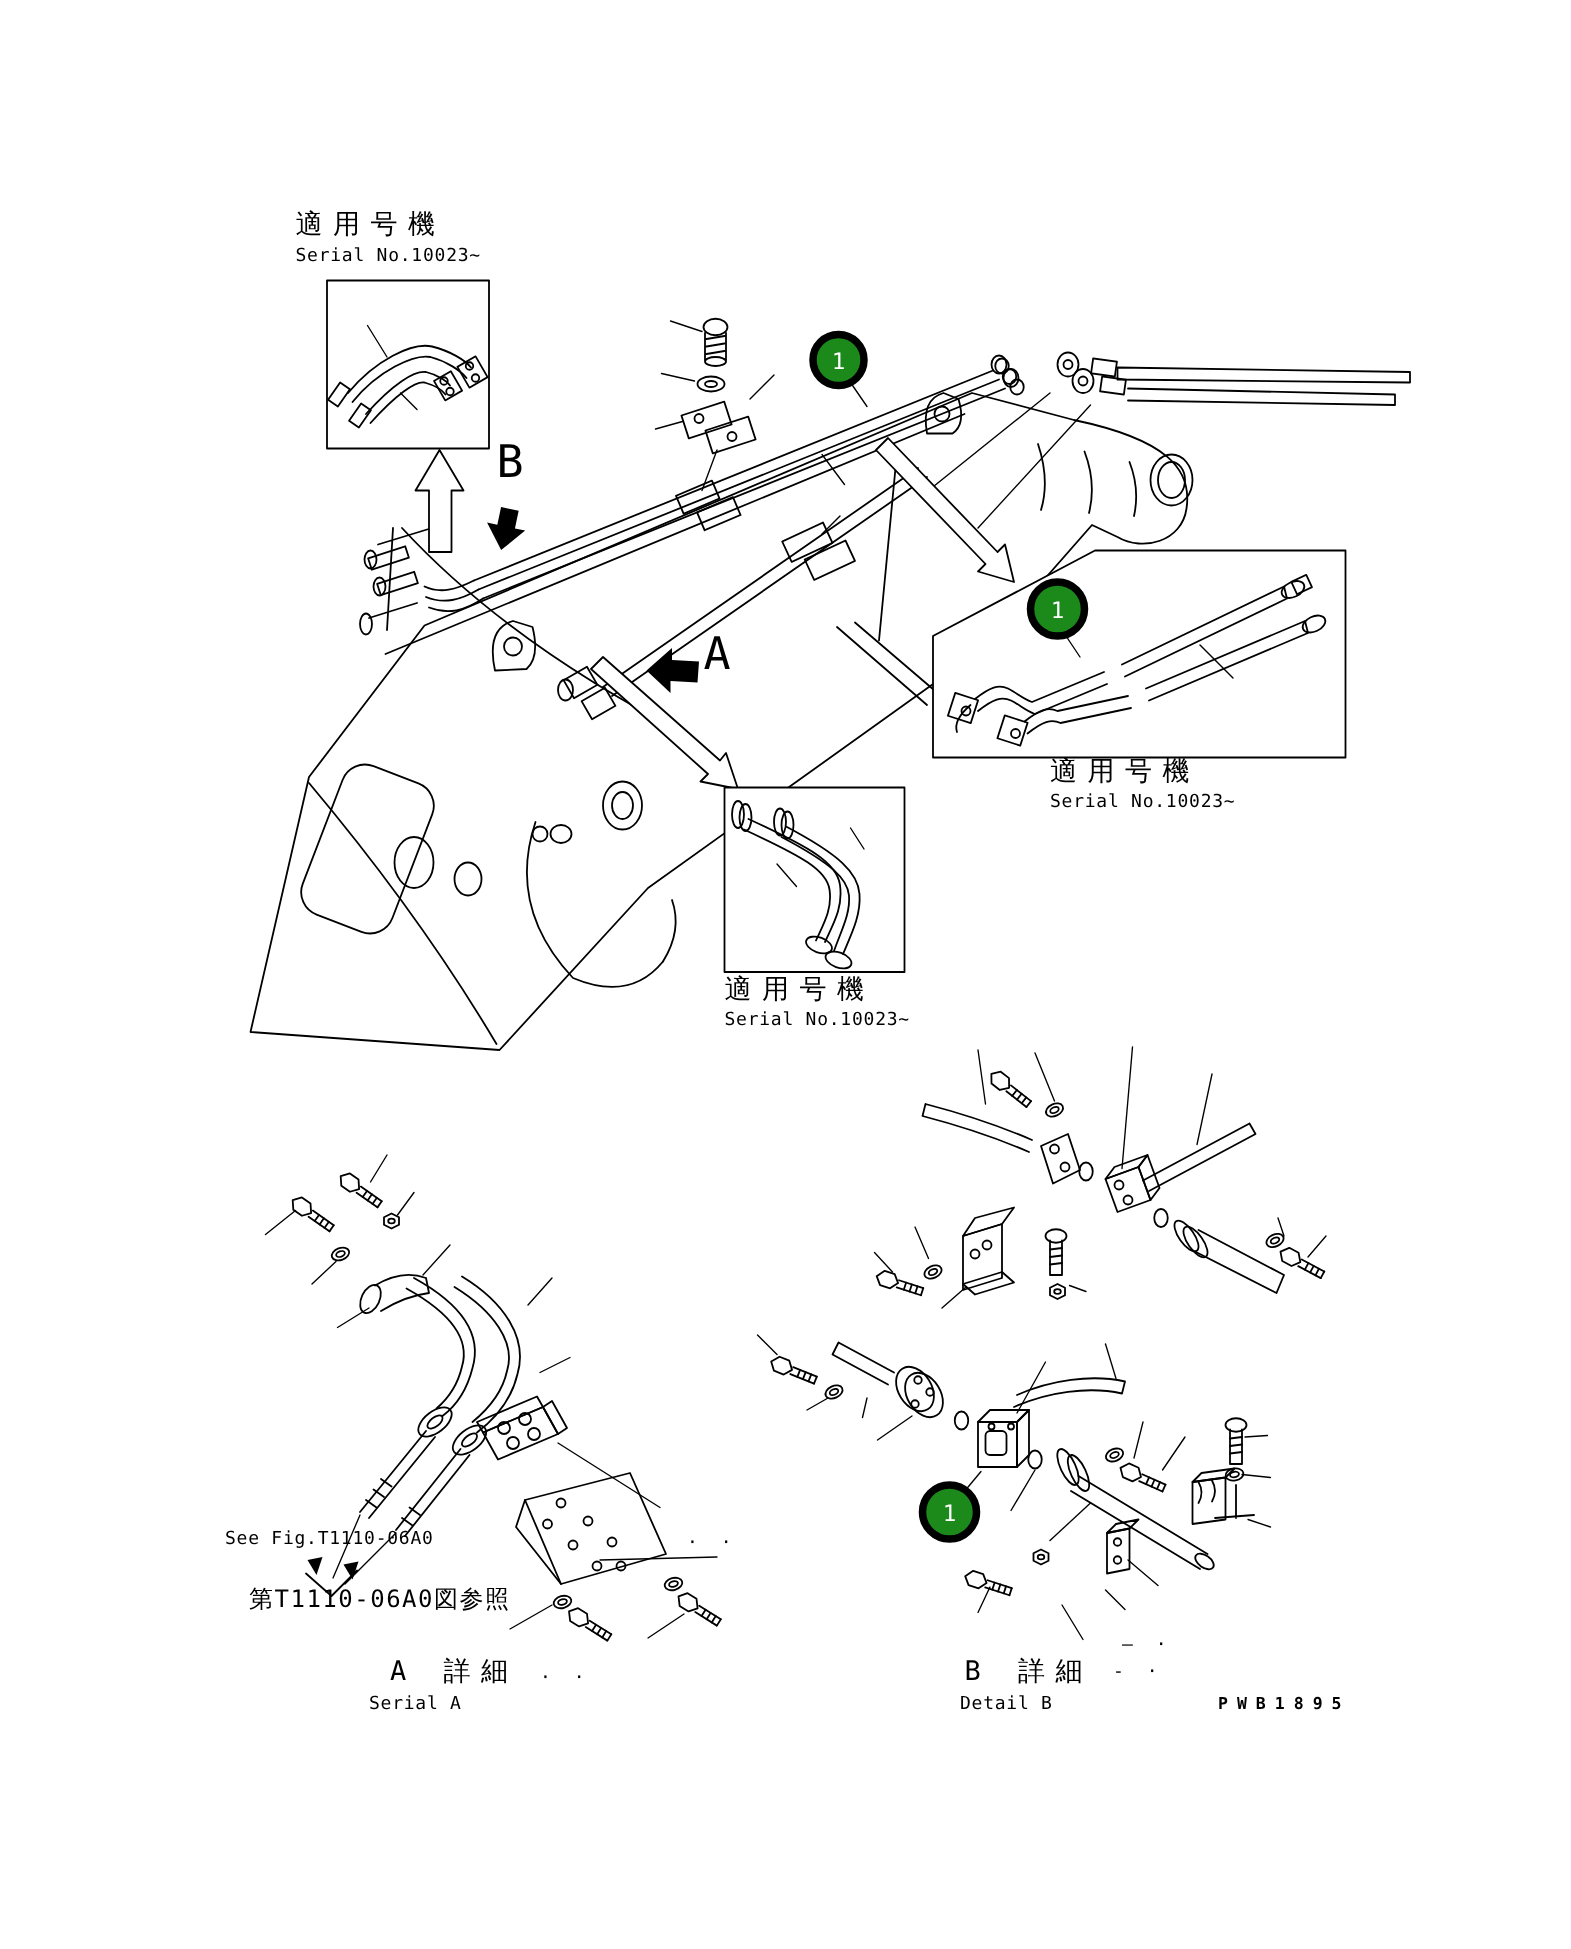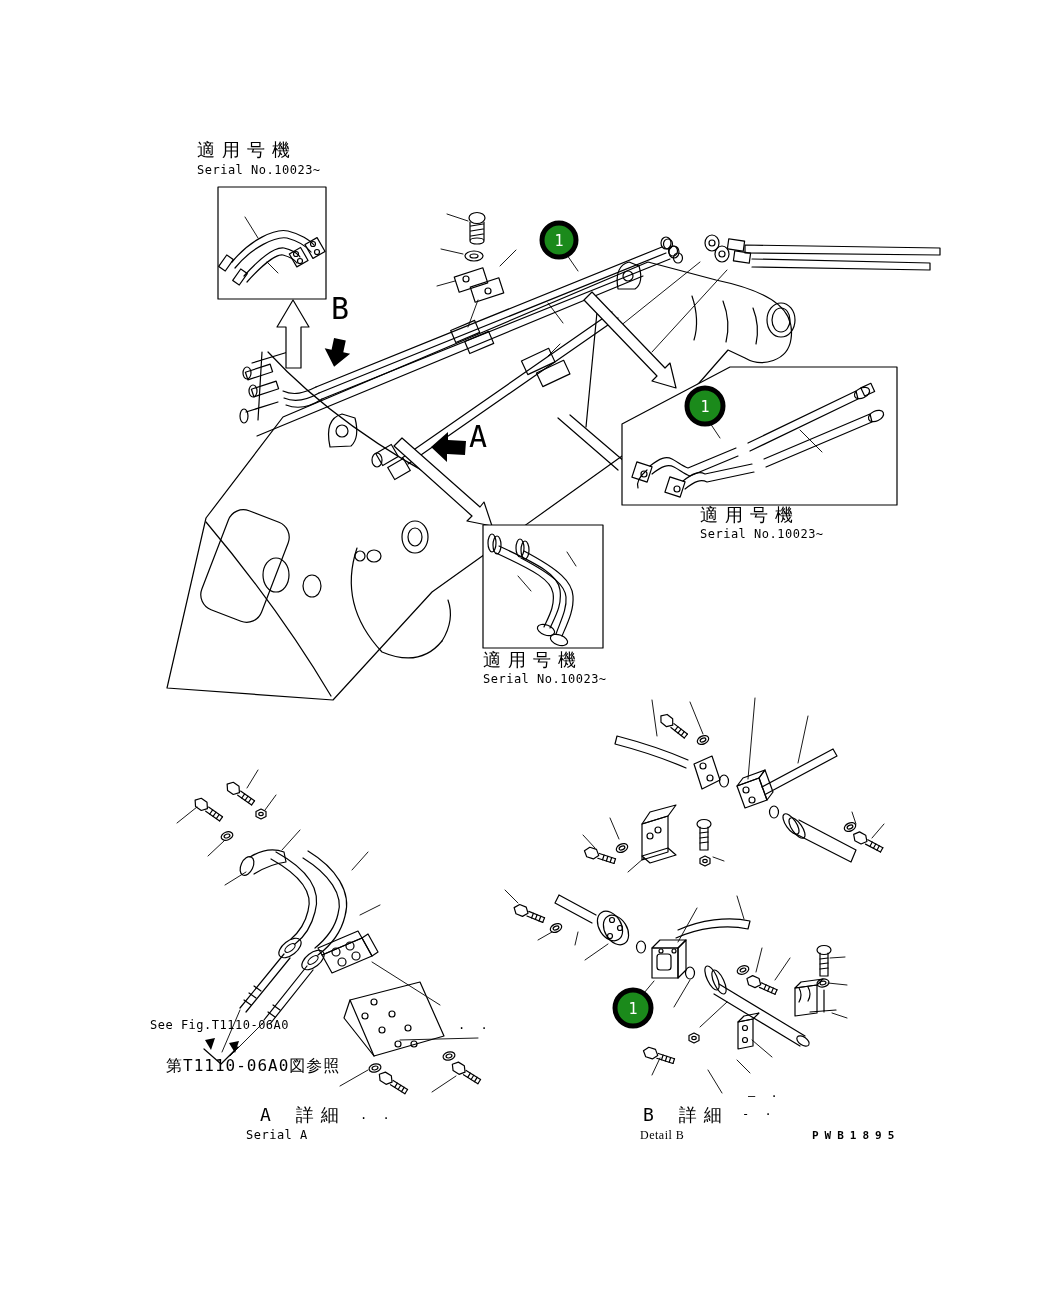--- a/index.html
+++ b/index.html
@@ -358,21 +358,21 @@
 <div class="lbl letter" style="left:331px;top:294px;">B</div>
 <div class="lbl letter" style="left:469px;top:422px;">A</div>
 
 <div class="lbl jpt" style="left:150px;top:1058px;">第T1110-06A0図参照</div>
 <div class="lbl en" style="left:150px;top:1019px;">See Fig.T1110-06A0</div>
 
 <div class="lbl jp" style="left:248px;top:1106px;margin-left:12px;">A 詳細</div>
 <div class="lbl en" style="left:246px;top:1129px;">Serial A</div>
 
 <div class="lbl jp" style="left:643px;top:1106px;">B 詳細</div>
-<div class="lbl en" style="left:640px;top:1129px;font-family:Liberation Serif, serif;">Detail B</div>
+<div class="lbl en" style="left:640px;top:1129px;">Detail B</div>
 
 <div class="lbl code" style="left:812px;top:1130px;font-weight:bold;">PWB1895</div>
 
 <div class="lbl mark" style="left:360px;top:1112px;">· ·</div>
 <div class="lbl mark" style="left:742px;top:1108px;">- ·</div>
 <div class="lbl mark" style="left:458px;top:1022px;">· ·</div>
 <div class="lbl mark" style="left:748px;top:1090px;">– ·</div>
 
 </div>
 

